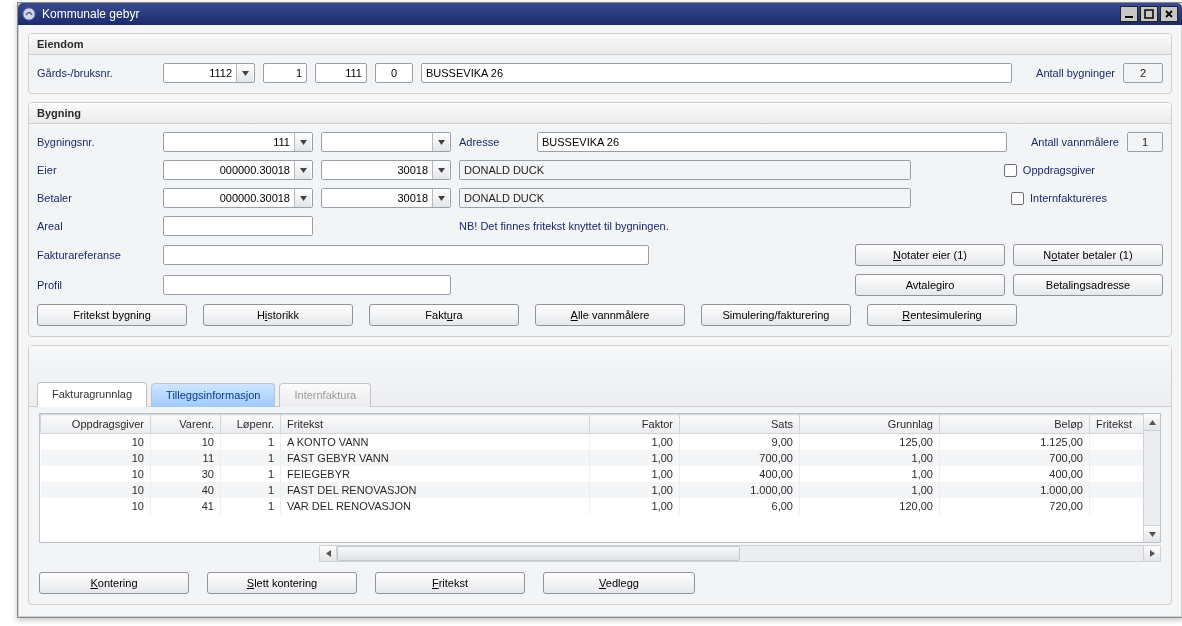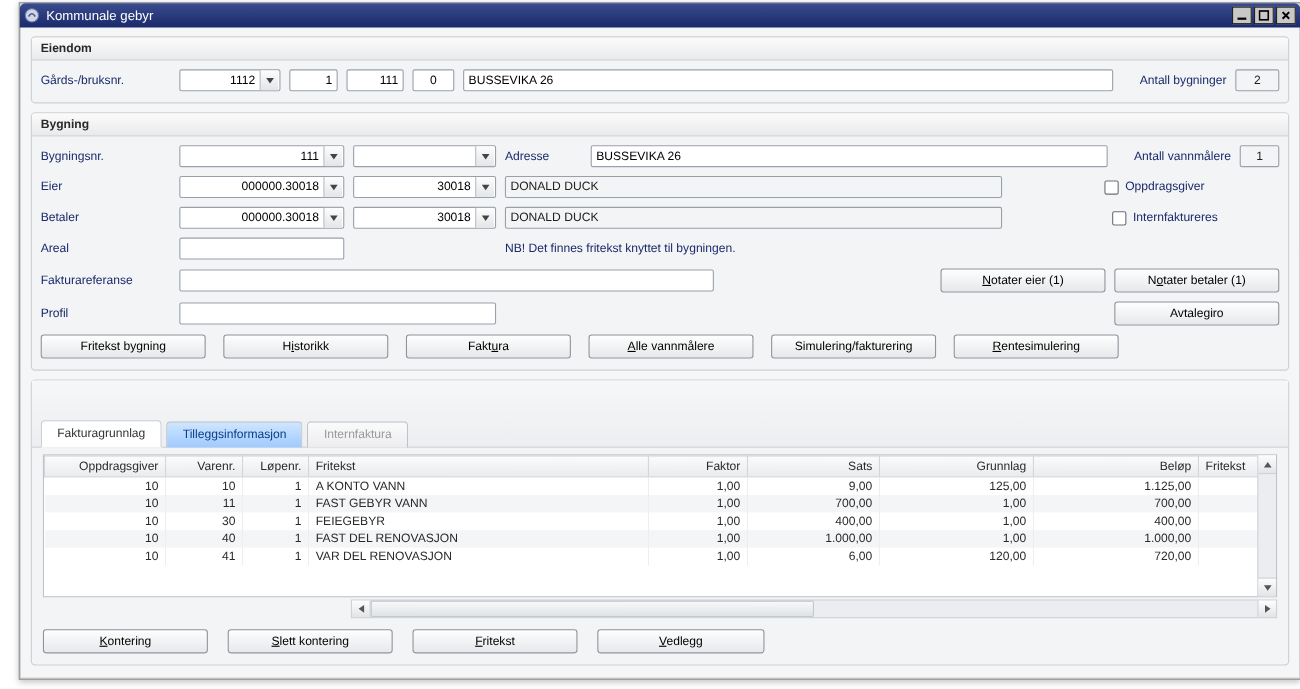--- a/index.html
+++ b/index.html
@@ -276,20 +276,21 @@
           <button class="btn" style="width:150px">
               <span>N<span class="u">o</span><span>tater betaler (1)</span></span>
             </button>
         </div>
 
         <div class="row">
           <label class="lbl" style="width:118px">Profil</label>
           <input class="plain" style="width: 288px;" value="">
           <span style="flex:1"></span>
           <button class="btn" style="width:150px">Avtalegiro</button>
+          <button class="btn" style="width:150px">Betalingsadresse</button>
         </div>
 
         <div class="row" style="gap:16px;">
           <button class="btn" style="width:150px">Fritekst bygning</button>
           <button class="btn" style="width:150px">
               <span>H<span class="u">i</span>storikk</span>
             </button>
           <button class="btn" style="width:150px">
               <span>Fakt<span class="u">u</span>ra</span>
             </button>

